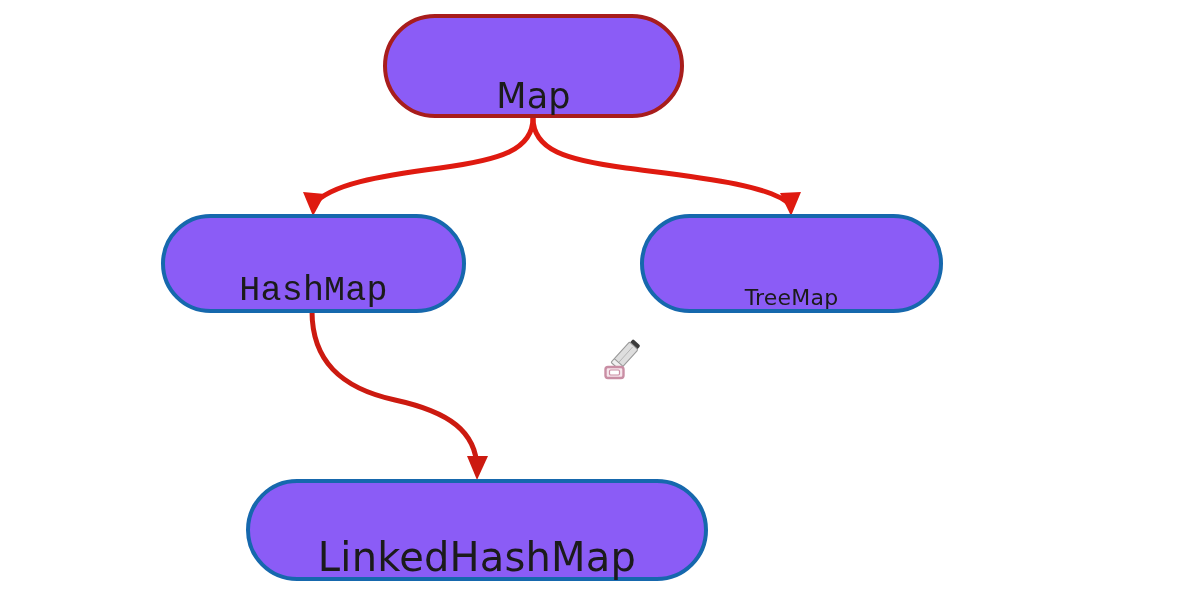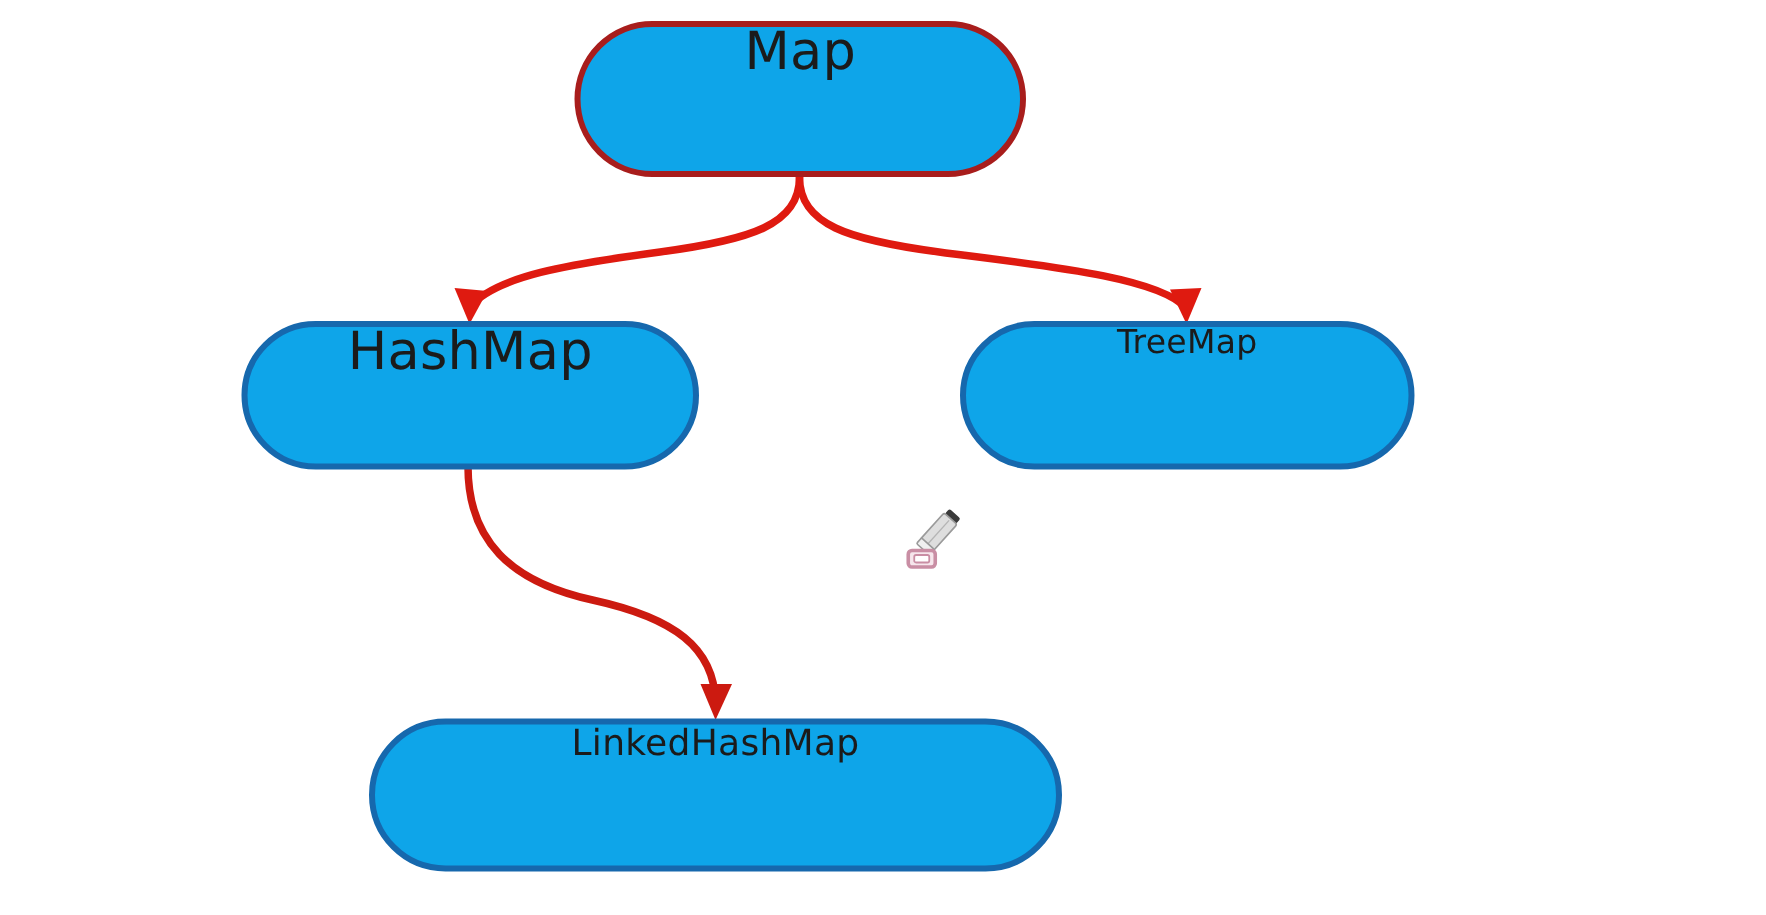--- a/index.html
+++ b/index.html
@@ -18,23 +18,23 @@
   #edges {
     position: absolute;
     left: 0;
     top: 0;
     width: 1177px;
     height: 610px;
   }
   .node {
     position: absolute;
     box-sizing: border-box;
-    background: #0ea5e9;
+    background: #8b5cf6;
     display: flex;
-    align-items: flex-start;
+    align-items: flex-end;
     justify-content: center;
     z-index: 3;
   }
   .node-label {
     color: #1b1b1b;
     font-weight: 400;
     letter-spacing: 0.2px;
     white-space: nowrap;
     line-height: 1;
   }
@@ -46,37 +46,37 @@
     border-radius: 52px;
   }
   #node-map .node-label { font-size: 35px; }
 
   #node-hashmap {
     left: 161px; top: 214px;
     width: 305px; height: 99px;
     border: 4px solid #1668ad;
     border-radius: 50px;
   }
-  #node-hashmap .node-label { font-size: 35px; }
+  #node-hashmap .node-label { font-size: 35px; font-family: Liberation Mono, monospace; }
 
   #node-treemap {
     left: 640px; top: 214px;
     width: 303px; height: 99px;
     border: 4px solid #1668ad;
     border-radius: 50px;
   }
   #node-treemap .node-label { font-size: 22px; }
 
   #node-linkedhashmap {
     left: 246px; top: 479px;
     width: 462px; height: 102px;
     border: 4px solid #1668ad;
     border-radius: 51px;
   }
-  #node-linkedhashmap .node-label { font-size: 24px; }
+  #node-linkedhashmap .node-label { font-size: 40px; }
 
   
   #pencil-cursor {
     position: absolute;
     left: 604px;
     top: 339px;
     width: 46px;
     height: 44px;
     z-index: 5;
   }

